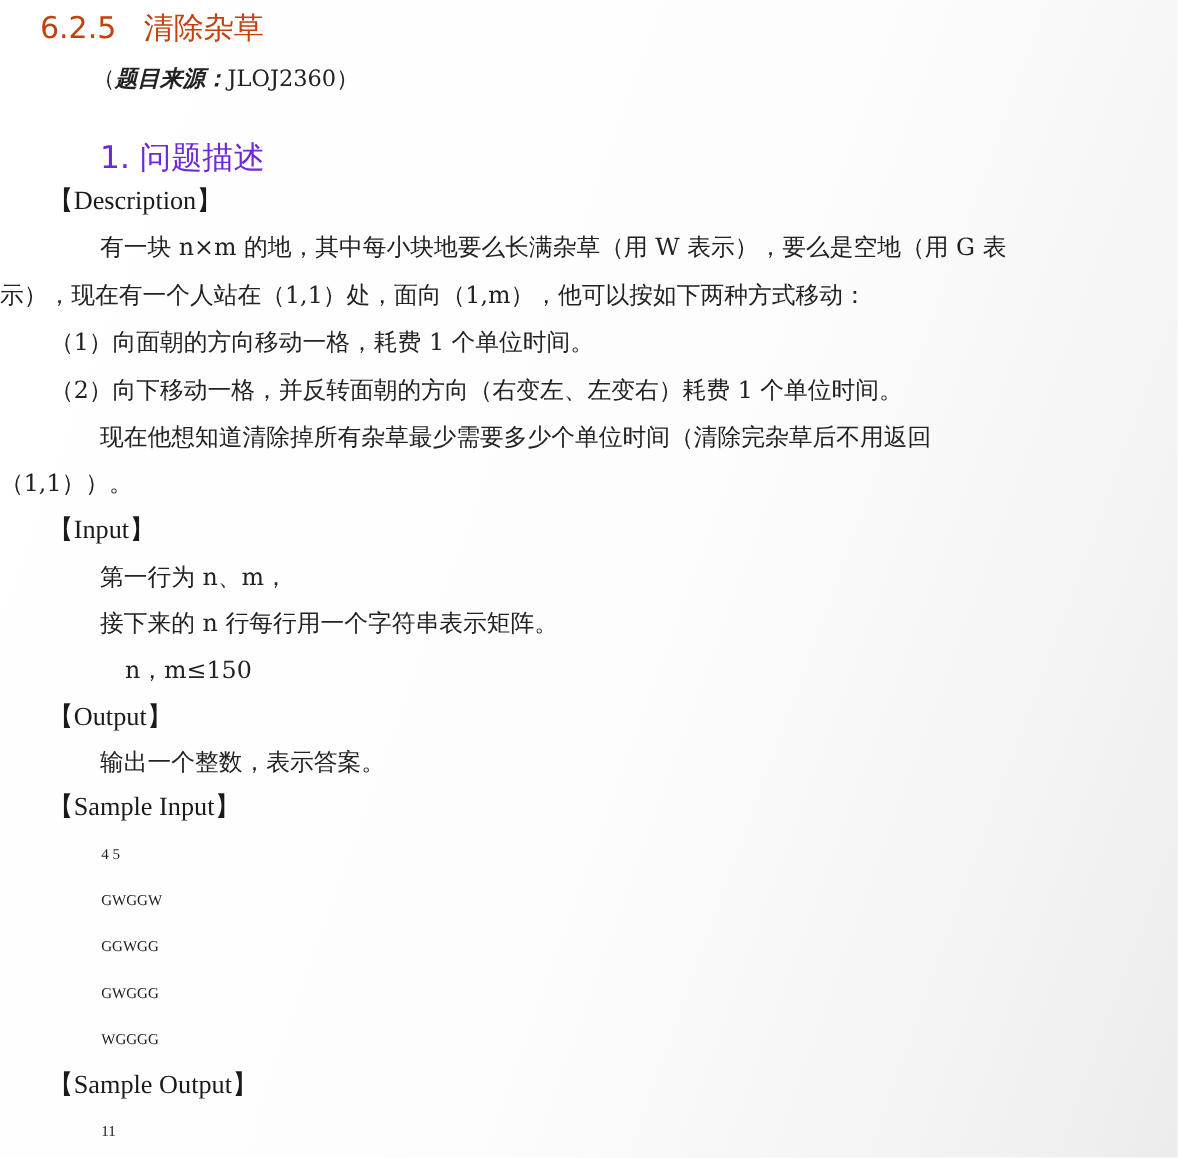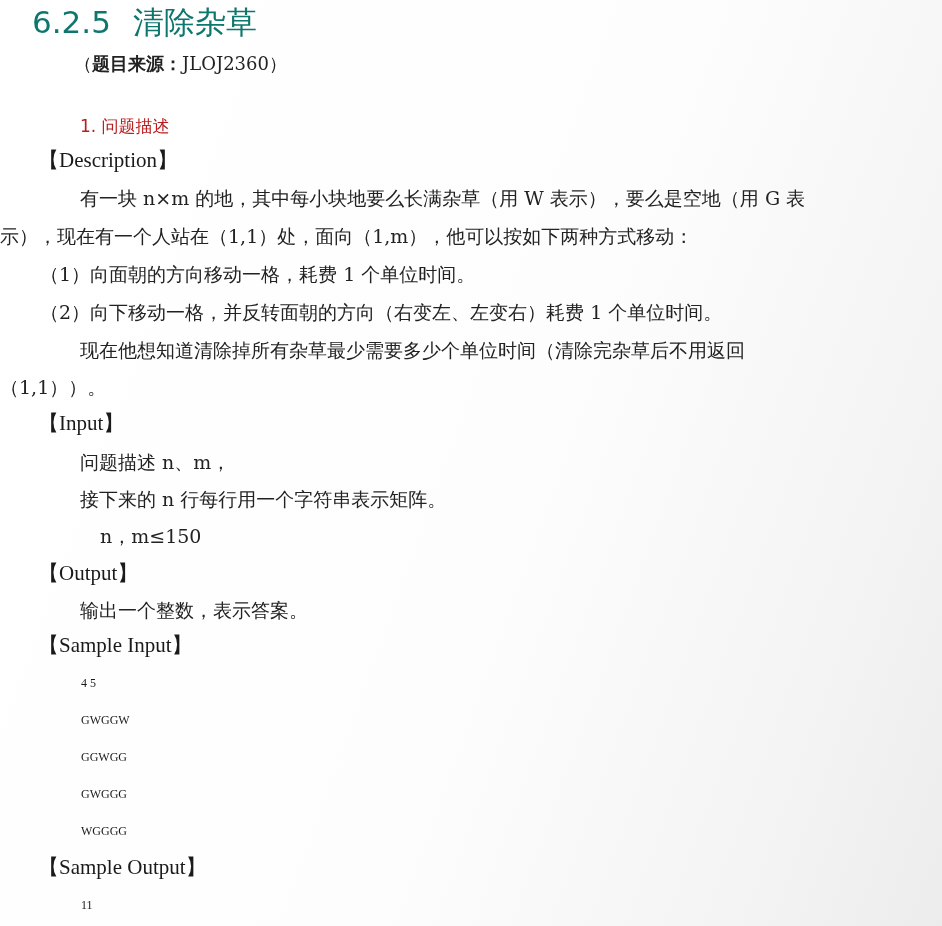--- a/index.html
+++ b/index.html
@@ -21,44 +21,44 @@
       white-space: nowrap;
       font-size: 19px;
       line-height: 24px;
       color: #222;
     }
     .title {
       position: absolute;
       left: 32px;
       top: 6px;
       font-family: "DejaVu Sans", "Liberation Sans", sans-serif;
-      font-size: 31px;
+      font-size: 24px;
       line-height: 32px;
-      color: #0f766e;
+      color: #c2410c;
       white-space: nowrap;
     }
     .title .num { margin-right: 22px; }
     .source {
       position: absolute;
       left: 74px;
       top: 52px;
       font-size: 18px;
       line-height: 24px;
       color: #222;
       white-space: nowrap;
     }
-    .source .lbl { font-weight: bold; }
+    .source .lbl { font-weight: bold; font-style: italic; }
     .subhead {
       position: absolute;
       left: 80px;
       top: 114px;
       font-family: "DejaVu Sans", "Liberation Sans", sans-serif;
-      font-size: 17px;
+      font-size: 25px;
       line-height: 24px;
-      color: #b91c1c;
+      color: #6d28d9;
       white-space: nowrap;
     }
     .section {
       position: absolute;
       left: 38px;
       font-family: "Liberation Serif", "DejaVu Serif", serif;
       font-size: 21px;
       line-height: 26px;
       color: #1a1a1a;
       white-space: nowrap;
@@ -91,21 +91,21 @@
   <div class="section" style="top:147px">【Description】</div>
 
   <div class="line" style="left:80px; top:186px;text-align:center;">有一块 n×m 的地，其中每小块地要么长满杂草（用 W 表示），要么是空地（用 G 表</div>
   <div class="line" style="left:0px; top:224px;">示），现在有一个人站在（1,1）处，面向（1,m），他可以按如下两种方式移动：</div>
   <div class="line" style="left:40px; top:262px;">（1）向面朝的方向移动一格，耗费 1 个单位时间。</div>
   <div class="line" style="left:40px; top:300px;">（2）向下移动一格，并反转面朝的方向（右变左、左变右）耗费 1 个单位时间。</div>
   <div class="line" style="left:80px; top:338px;">现在他想知道清除掉所有杂草最少需要多少个单位时间（清除完杂草后不用返回</div>
   <div class="line" style="left:0px; top:375px;">（1,1））。</div>
 
   <div class="section" style="top:410px">【Input】</div>
-  <div class="line" style="left:80px; top:450px;">问题描述 n、m，</div>
+  <div class="line" style="left:80px; top:450px;">第一行为 n、m，</div>
   <div class="line" style="left:80px; top:487px;text-align:right;">接下来的 n 行每行用一个字符串表示矩阵。</div>
   <div class="line" style="left:80px; top:524px;margin-left:20px;">n，m≤150</div>
 
   <div class="section" style="top:560px">【Output】</div>
   <div class="line" style="left:80px; top:598px;">输出一个整数，表示答案。</div>
 
   <div class="section" style="top:632px">【Sample Input】</div>
   <div class="mono-data" style="top:670px">4 5</div>
   <div class="mono-data" style="top:707px">GWGGW</div>
   <div class="mono-data" style="top:744px">GGWGG</div>

